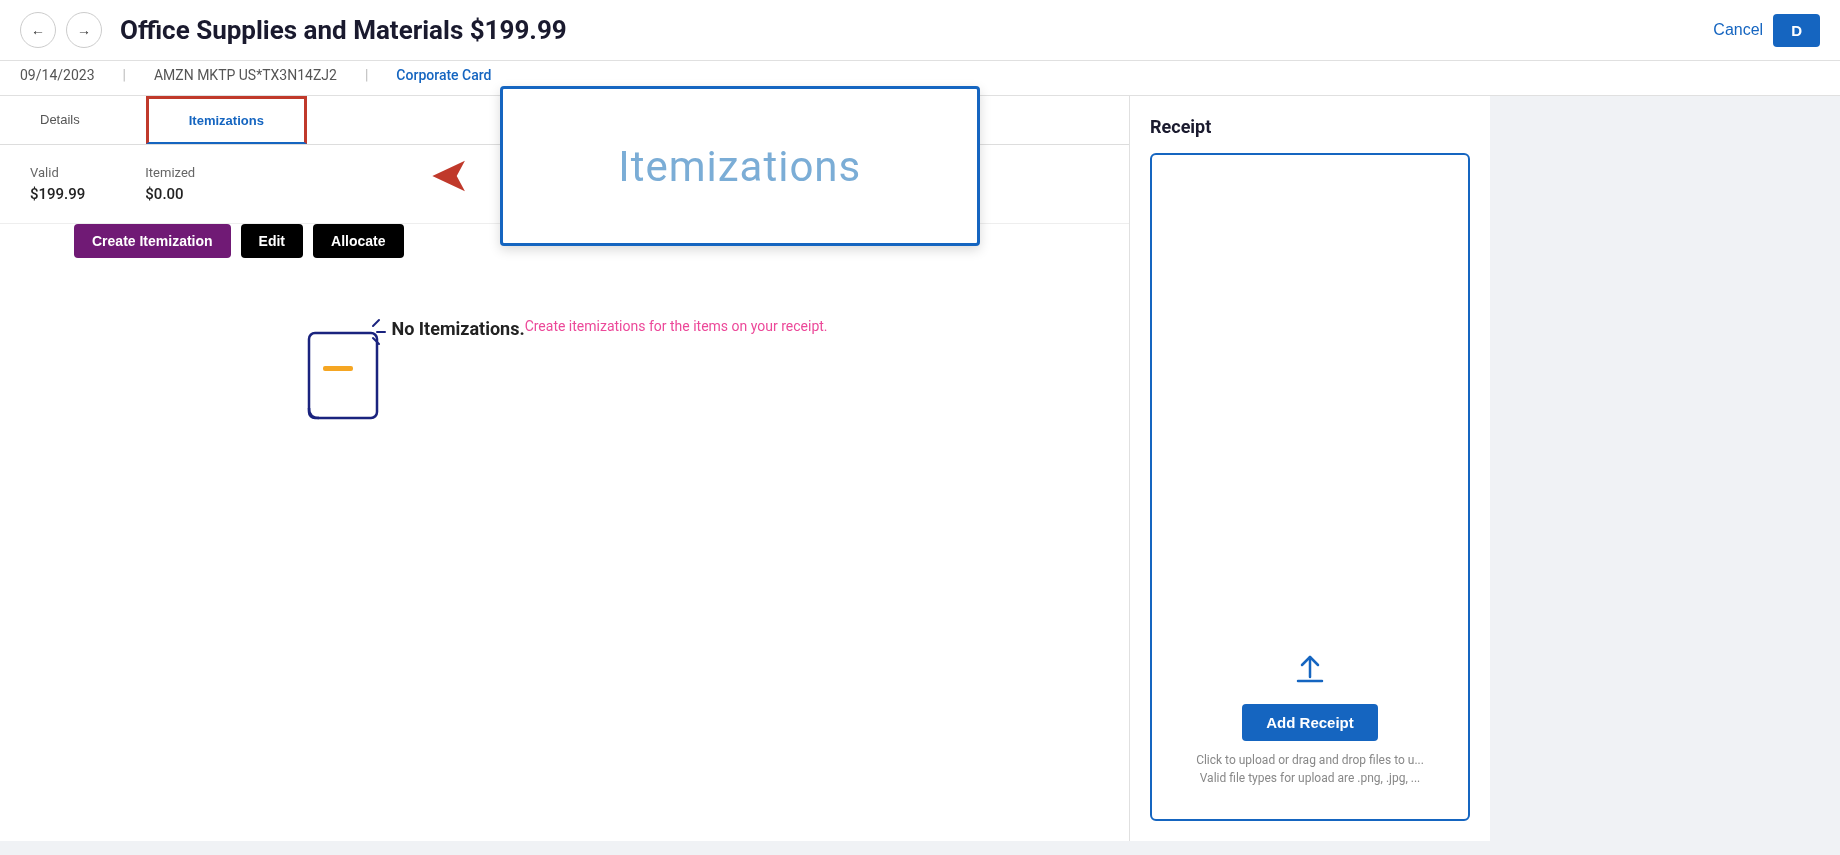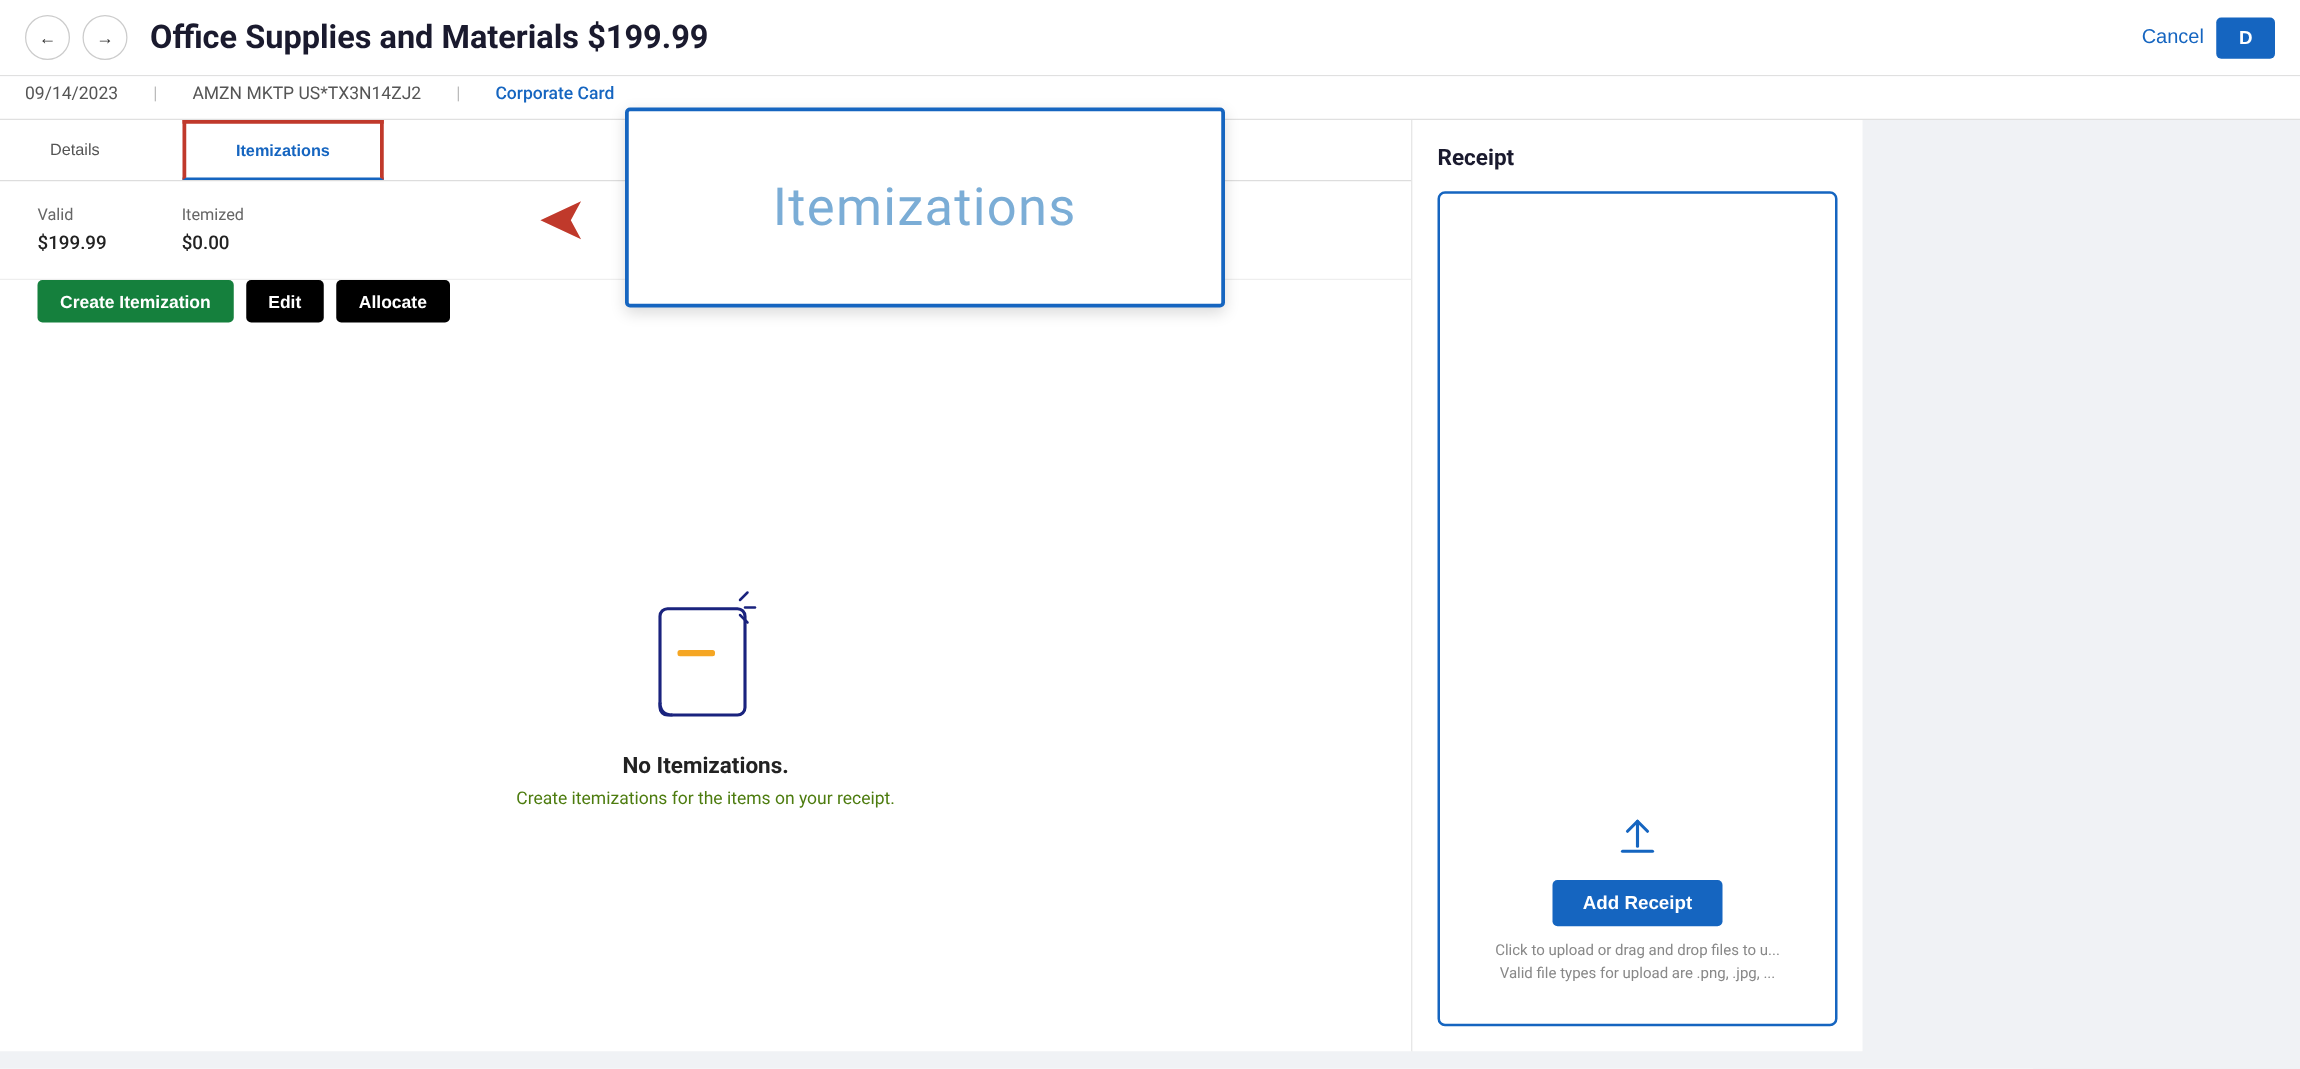--- a/index.html
+++ b/index.html
@@ -174,45 +174,46 @@
       font-weight: 500;
     }
 
     .action-buttons {
       display: flex;
       gap: 10px;
       padding: 0 30px 20px 30px;
     }
 
     .btn-primary {
-      background: #15803d;
+      background: #701a75;
       color: #fff;
       border: none;
       border-radius: 4px;
       padding: 9px 18px;
       font-size: 14px;
       font-weight: 600;
       cursor: pointer;
+      margin-left: 44px;
     }
 
     .btn-secondary {
       background: #000000;
       color: #fff;
       border: none;
       border-radius: 4px;
       padding: 9px 18px;
       font-size: 14px;
       font-weight: 600;
       cursor: pointer;
     }
 
     .empty-state {
       display: flex;
-      flex-direction: column;
-      align-items: center;
+      flex-direction: row;
+      align-items: flex-start;
       justify-content: center;
       flex: 1;
       padding: 40px;
     }
 
     .receipt-icon {
       width: 90px;
       height: 110px;
       position: relative;
       margin-bottom: 20px;
@@ -225,21 +226,21 @@
 
     .empty-title {
       font-size: 18px;
       font-weight: 700;
       color: #222;
       margin-bottom: 8px;
     }
 
     .empty-subtitle {
       font-size: 14px;
-      color: #4d7c0f;
+      color: #ec4899;
     }
 
     
     .right-panel {
       width: 360px;
       background: #fff;
       display: flex;
       flex-direction: column;
       padding: 20px;
     }

